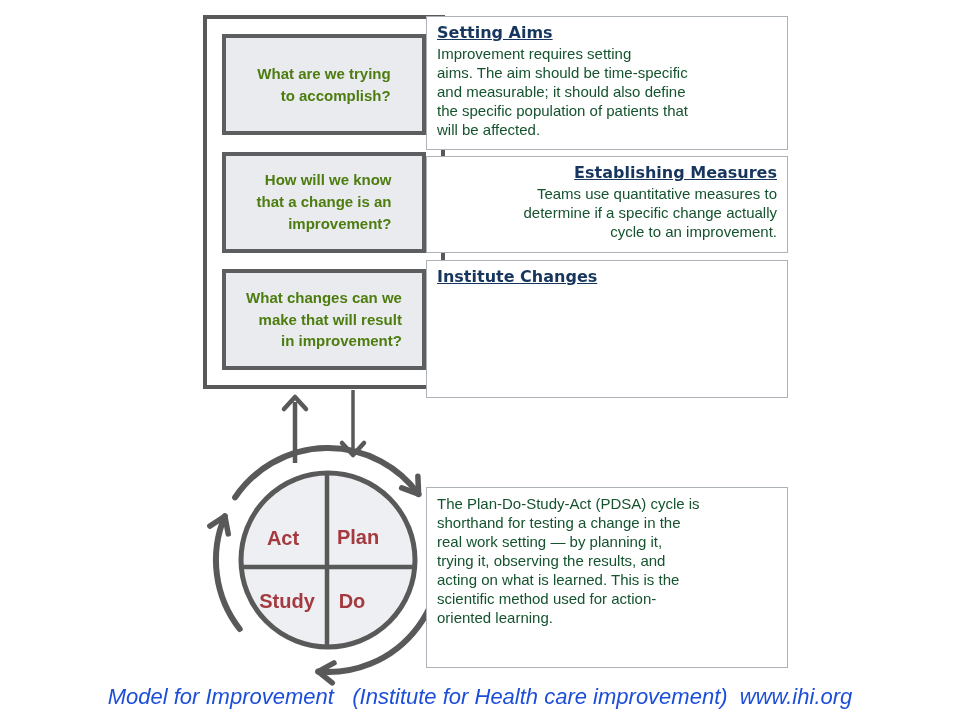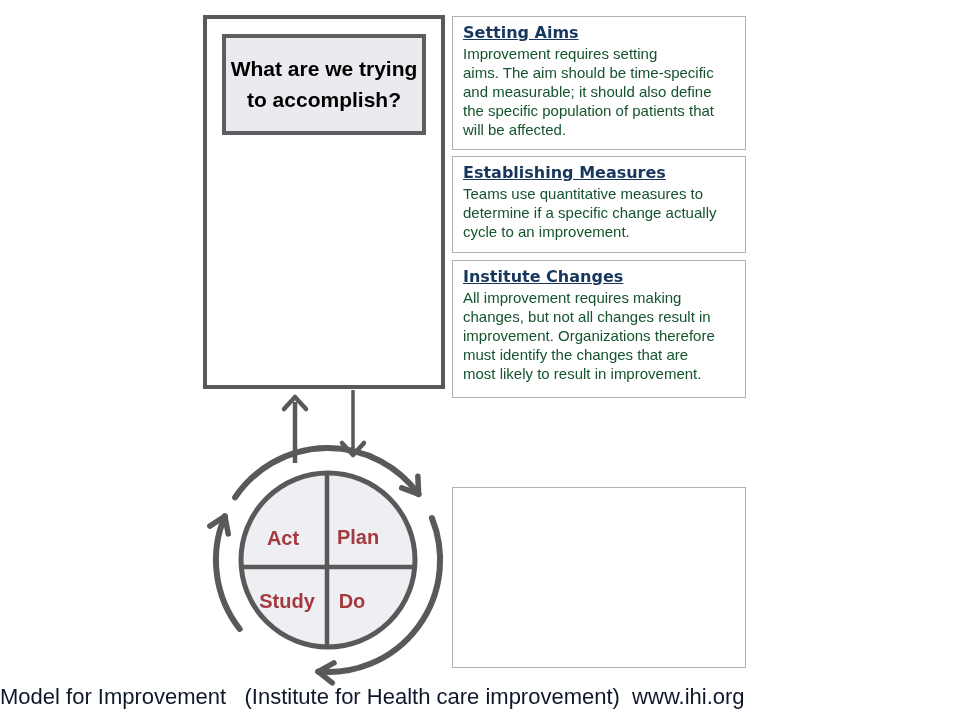--- a/index.html
+++ b/index.html
@@ -25,25 +25,25 @@
     justify-content: space-between;
     padding: 15px 15px;
   }
   .question-box {
     height: 101px;
     border: 4px solid #5d5e60;
     background: #e9ebef;
     display: flex;
     align-items: center;
     justify-content: center;
-    text-align: center;
-    color: #000000;
+    text-align: right;
+    color: #4d7c0f;
     font-family: "Liberation Sans", sans-serif;
     font-weight: bold;
-    font-size: 21px;
+    font-size: 15px;
     line-height: 1.45;
     white-space: pre-line;
   }
 
   
   .cycle-svg {
     position: absolute;
     left: 170px; top: 390px;
     width: 340px; height: 310px;
     overflow: visible;
@@ -54,66 +54,78 @@
     fill: #a43a3f;
     font-family: "Liberation Sans", sans-serif;
     font-weight: bold;
     font-size: 20px;
     text-anchor: middle;
   }
 
   
   .panel {
     position: absolute;
-    left: 452px;
-    width: 294px;
+    left: 426px;
+    width: 362px;
     background: #ffffff;
     border: 1px solid #adb1b8;
     padding: 6px 10px 8px 10px;
   }
   .panel-title {
     font-size: 16px;
     font-weight: bold;
     color: #17365d;
     text-decoration: underline;
     margin-bottom: 2px;
     font-family: "DejaVu Sans", sans-serif;
   }
   .panel-body {
     font-size: 15px;
     color: #14532d;
     line-height: 1.27;
     white-space: pre-line;
     font-family: Liberation Sans, sans-serif;
   }
   .panel-setting-aims      { top: 16px;  height: 134px; }
-  .panel-establishing      { top: 156px; height: 97px;  }
+  .panel-establishing      { top: 156px; height: 97px; text-align: right;  }
   .panel-selecting         { top: 260px; height: 138px; }
   .panel-testing           { top: 487px; height: 181px; }
 
   
   .caption {
     position: absolute;
     left: 0; right: 0;
     top: 684px;
+    text-align: center;
     font-family: "Liberation Sans", sans-serif;
     font-size: 22px;
-    color: #0f172a;
+    color: #1d4ed8;
     white-space: pre;
+    font-style: italic;
   }
 </style>
 </head>
 <body>
 
 <div class="stage">
 
   <div class="flow-box">
     <div class="question-box">
       <span>What are we trying
 to accomplish?</span>
+    </div>
+    <div class="question-box">
+      <span>How will we know
+that a change is an
+improvement?</span>
+    </div>
+    <div class="question-box">
+      <span>What changes can we
+make that will result
+in improvement?</span>
     </div>
   </div>
 
   <svg class="cycle-svg" viewBox="0 0 340 310">
 
     <g>
       <line class="stroke" x1="125" y1="73" x2="125" y2="12" stroke-width="4.5"></line>
       <path class="stroke" d="M 114,19 L 125,7 L 136,19" stroke-width="4.5" stroke-linecap="round" stroke-linejoin="round"></path>
     </g>
 
@@ -152,25 +164,27 @@
 
   <div class="panel panel-establishing">
     <div class="panel-title">Establishing Measures</div>
     <div class="panel-body">Teams use quantitative measures to
 determine if a specific change actually
 cycle to an improvement.</div>
   </div>
 
   <div class="panel panel-selecting">
     <div class="panel-title">Institute Changes</div>
-    <div class="panel-body">All improvement requires making
-changes, but not all changes result in
-improvement. Organizations therefore
-must identify the changes that are
-most likely to result in improvement.</div>
   </div>
 
   <div class="panel panel-testing">
+    <div class="panel-body">The Plan-Do-Study-Act (PDSA) cycle is
+shorthand for testing a change in the
+real work setting — by planning it,
+trying it, observing the results, and
+acting on what is learned. This is the
+scientific method used for action-
+oriented learning.</div>
   </div>
 
   <div class="caption">Model for Improvement   (Institute for Health care improvement)  www.ihi.org</div>
 
 </div>
 
 </body></html>

